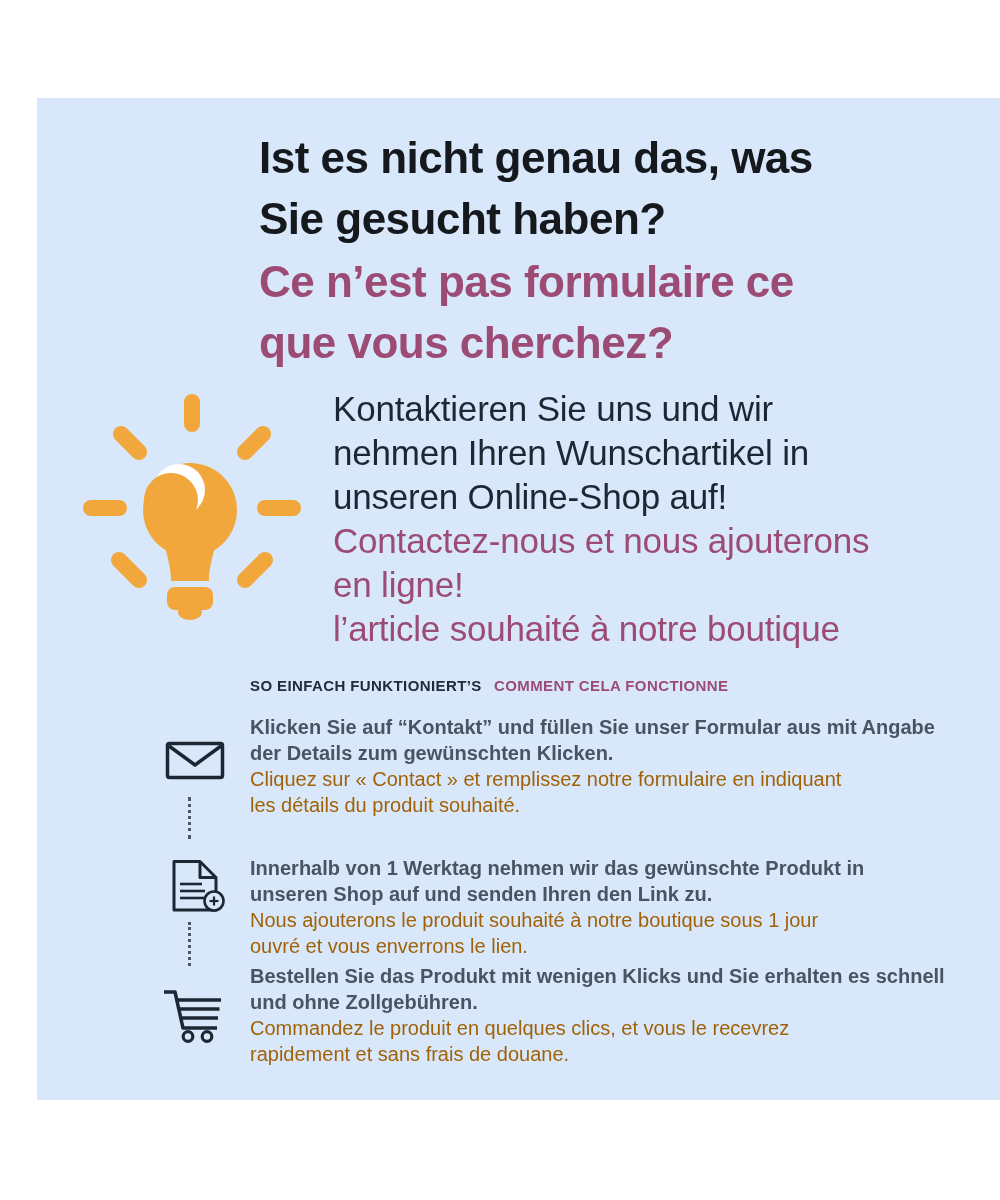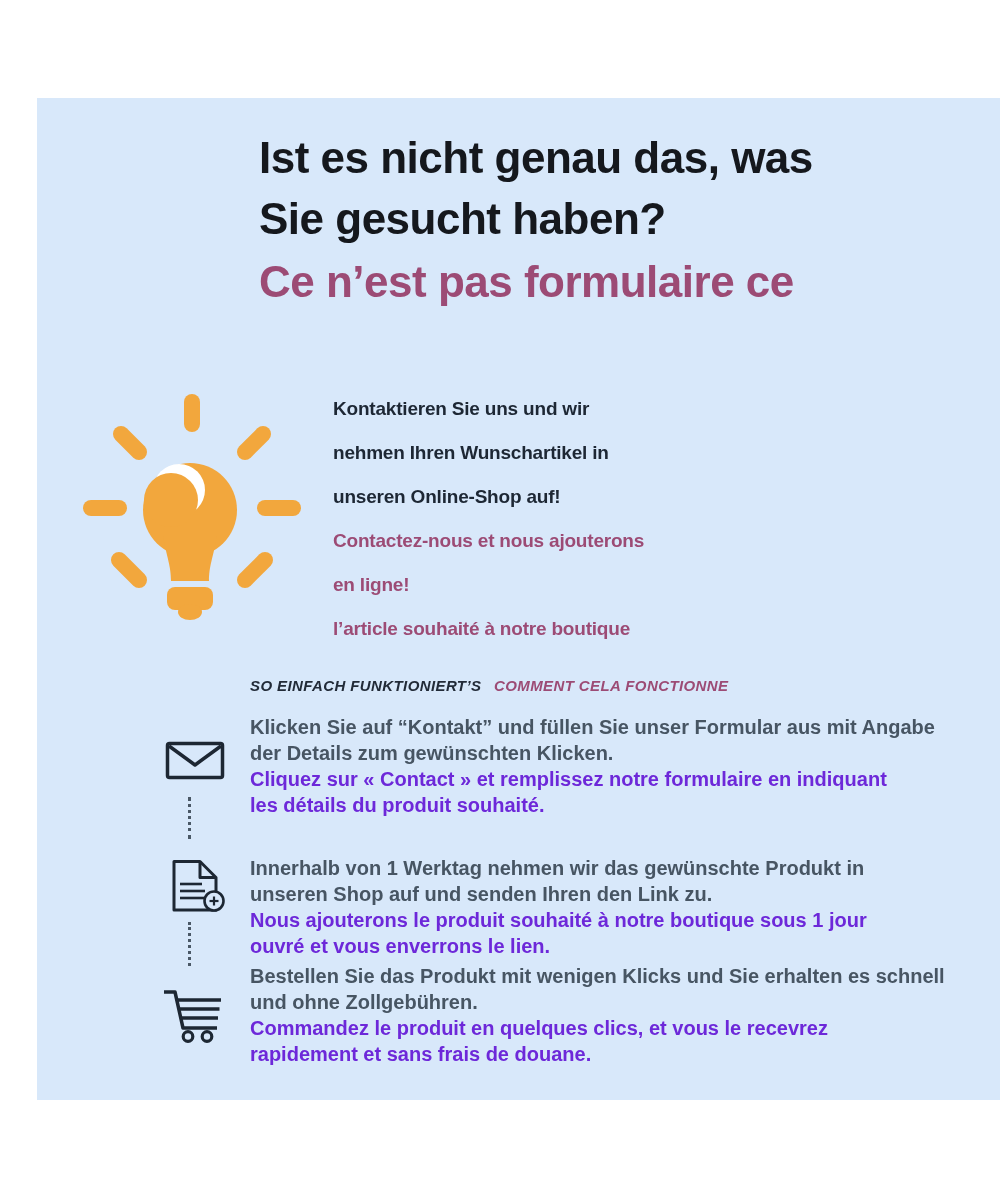--- a/index.html
+++ b/index.html
@@ -23,36 +23,36 @@
 
   
   .heading { position: absolute; left: 222px; font-weight: 700; font-size: 44px; line-height: 61px; letter-spacing: -0.5px; }
   .heading-de { top: 127px; color: #15181d; }
   .heading-fr { top: 251px; color: #9c4b75; }
 
   
   .bulb-svg { position: absolute; left: 42px; top: 390px; width: 226px; height: 236px; }
 
   
-  .intro { position: absolute; left: 296px; font-weight: 700; font-size: 19px; line-height: 44px; letter-spacing: -0.2px; }
+  .intro { position: absolute; left: 296px; font-weight: 400; font-size: 35px; line-height: 44px; letter-spacing: -0.2px; }
   .intro-de { top: 387px; color: #1d2734; }
   .intro-fr { top: 519px; color: #9c4b75; }
 
   
-  .section-title { position: absolute; top: 677px; font-size: 15px; font-weight: 700; letter-spacing: 0.4px; font-style: italic; }
+  .section-title { position: absolute; top: 677px; font-size: 15px; font-weight: 700; letter-spacing: 0.4px; }
   .section-title-de { left: 213px; color: #222b38; }
   .section-title-fr { left: 457px; color: #9c4b75; }
 
   
   .step-text { position: absolute; left: 213px; font-size: 20px; line-height: 26px; }
   .step-1 { top: 714px; }
   .step-2 { top: 855px; }
   .step-3 { top: 963px; }
   .step-de { color: #475563; font-weight: 700; }
-  .step-fr { color: #6d28d9; font-weight: 700; }
+  .step-fr { color: #a16207; font-weight: 400; }
 
   
   .step-icon { position: absolute; }
   .icon-envelope { left: 128px; top: 741px; }
   .icon-document { left: 127px; top: 859px; }
   .icon-cart { left: 123px; top: 985px; }
   .connector { position: absolute; left: 151px; width: 0; border-left: 3px dotted #4a5866; }
   .connector-1 { top: 797px; height: 42px; }
   .connector-2 { top: 922px; height: 44px; }
 </style>
@@ -62,20 +62,21 @@
 <div class="canvas">
 
   <div class="panel"></div>
 
   <div class="heading heading-de">
     <div class="line">Ist es nicht genau das, was</div>
     <div class="line">Sie gesucht haben?</div>
   </div>
   <div class="heading heading-fr">
     <div class="line">Ce n’est pas formulaire ce</div>
+    <div class="line">que vous cherchez?</div>
   </div>
 
   <svg class="bulb-svg" viewBox="0 0 226 236" xmlns="http://www.w3.org/2000/svg">
     <g stroke="#f2a73d" stroke-width="16" stroke-linecap="round">
       <line x1="113" y1="12" x2="113" y2="34"></line>
       <line x1="42" y1="44" x2="60" y2="62"></line>
       <line x1="184" y1="44" x2="166" y2="62"></line>
       <line x1="12" y1="118" x2="40" y2="118"></line>
       <line x1="186" y1="118" x2="214" y2="118"></line>
       <line x1="40" y1="170" x2="60" y2="190"></line>

